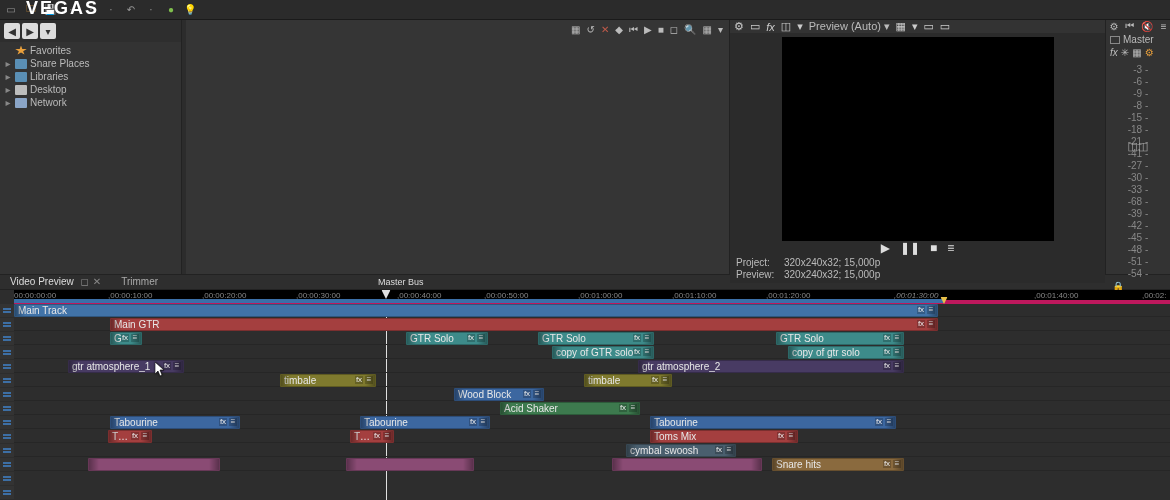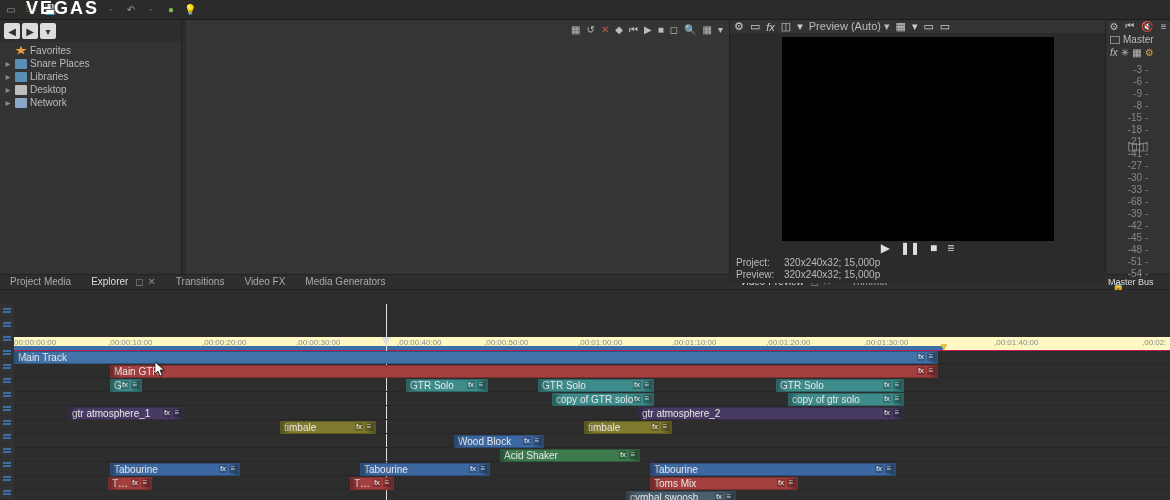--- a/index.html
+++ b/index.html
@@ -67,21 +67,21 @@
 .tab .x { margin-left: 4px; color: #888; }
 .pinico { width: 10px; height: 10px; margin-left: 4px; color: #888; }
 
 
 .timeline { position: relative; height: 210px; background: #2d2d2d; overflow: hidden; }
 .trackheads { position: absolute; left: 0; top: 0; bottom: 0; width: 14px; display: flex; flex-direction: column; gap: 1px; padding-top: 14px; }
 .trackhead { height: 13px; background: #333; display: flex; align-items: center; justify-content: center; }
 .trackhead .ham { width: 8px; height: 6px; background: linear-gradient(#3d6fa5 0 2px, transparent 2px 3px, #3d6fa5 3px 5px, transparent 5px 6px); }
 
 .tracks { position: absolute; left: 14px; right: 0; top: 0; bottom: 0; }
-.ruler { height: 14px; background: #fef9c3; position: relative; border-bottom: 1px solid #be185d; margin-top: 47px; }
+.ruler { height: 14px; background: #000000; position: relative; border-bottom: 4px solid #be185d; }
 .ruler .tick { position: absolute; top: 1px; font-size: 8px; color: #888; }
 .ruler .loopregion { position: absolute; top: 9px; height: 4px; background: #3b6fa8; }
 .ruler .playhead { position: absolute; top: 0; width: 9px; height: 9px; background: #e0e0e0; transform: translateX(-50%); clip-path: polygon(0 0,100% 0,50% 100%); }
 .ruler .loopend { position: absolute; top: 7px; width: 7px; height: 7px; background: #e7c04a; transform: translateX(-50%); clip-path: polygon(0 0,100% 0,50% 100%); }
 .playline { position: absolute; top: 14px; bottom: 0; width: 1px; background: #e0e0e0; }
 
 .trackrow { height: 13px; position: relative; border-bottom: 1px solid #262626; }
 .trackrow.spacer { height: 1px; border: none; }
 .clip { position: absolute; top: 0; height: 13px; border-radius: 1px; color: #e8e8e8; padding-left: 3px; line-height: 12px; overflow: hidden; white-space: nowrap; font-size: 9px; border: 1px solid rgba(0,0,0,.25); }
 .clip .endicons { position: absolute; right: 2px; top: 1px; display: flex; gap: 2px; }
@@ -257,27 +257,20 @@
       <span class="mico">🔒</span>
     </div>
     <div class="master-bottom">
       <span>-3.0</span>
       <span>-3.0</span>
     </div>
   </div>
 </div>
 
 <div class="tabsrow">
-  <div class="left" id="tabs-left">
-      <div class="tab">Project Media</div>
-      <div class="tab active">Explorer <span class="pinico">◻</span><span class="x">✕</span></div>
-      <div class="tab">Transitions</div>
-      <div class="tab">Video FX</div>
-      <div class="tab">Media Generators</div>
-    </div>
   <div class="right" id="tabs-right" style="width:376px;">
       <div class="tab active">Video Preview <span class="pinico">◻</span><span class="x">✕</span></div>
       <div class="tab">Trimmer</div>
     </div>
   <div class="right" id="tabs-master" style="width:64px; justify-content:flex-start;">
       <div class="tab active" style="padding: 0px 2px; font-size: 9px;">Master Bus <span class="pinico">◻</span><span class="x">✕</span></div>
     </div>
 </div>
 
 <div class="timeline">
@@ -329,22 +322,22 @@
     <div class="ruler" id="ruler">
         <div class="tick" style="left: 0px;">00:00:00:00</div>
         <div class="tick" style="left: 94px;">,00:00:10:00</div>
         <div class="tick" style="left: 188px;">,00:00:20:00</div>
         <div class="tick" style="left: 282px;">,00:00:30:00</div>
         <div class="tick" style="left: 383px;">,00:00:40:00</div>
         <div class="tick" style="left: 470px;">,00:00:50:00</div>
         <div class="tick" style="left: 564px;">,00:01:00:00</div>
         <div class="tick" style="left: 658px;">,00:01:10:00</div>
         <div class="tick" style="left: 752px;">,00:01:20:00</div>
-        <div class="tick" style="left: 850px;">,00:01:30:00</div>
-        <div class="tick" style="left: 980px;">,00:01:40:00</div>
+        <div class="tick" style="left: 880px; font-style: italic;">,00:01:30:00</div>
+        <div class="tick" style="left: 1020px;">,00:01:40:00</div>
         <div class="tick" style="left: 1128px;">,00:02:</div>
         <div class="loopregion" style="left: 0px; width: 930px;"></div>
         <div class="playhead" style="left: 372px;"></div>
         <div class="loopend" style="left: 930px;"></div>
       </div>
     <div class="playline" id="playline" style="left: 372px;"></div>
     <div id="trackrows">
         <div class="trackrow">
           <div class="clip fade c-trackname" style="left: 0px; width: 924px;"><span>Main Track</span><span class="endicons">
               <span>fx</span>

